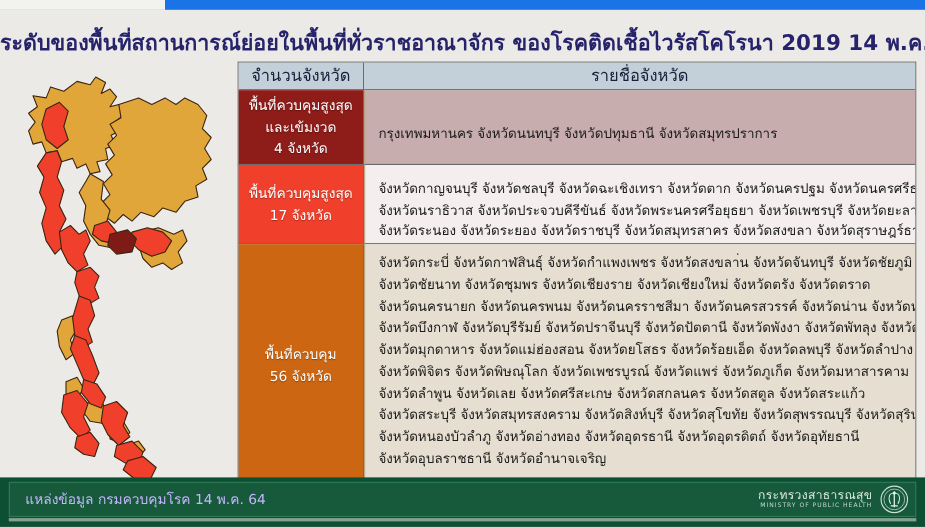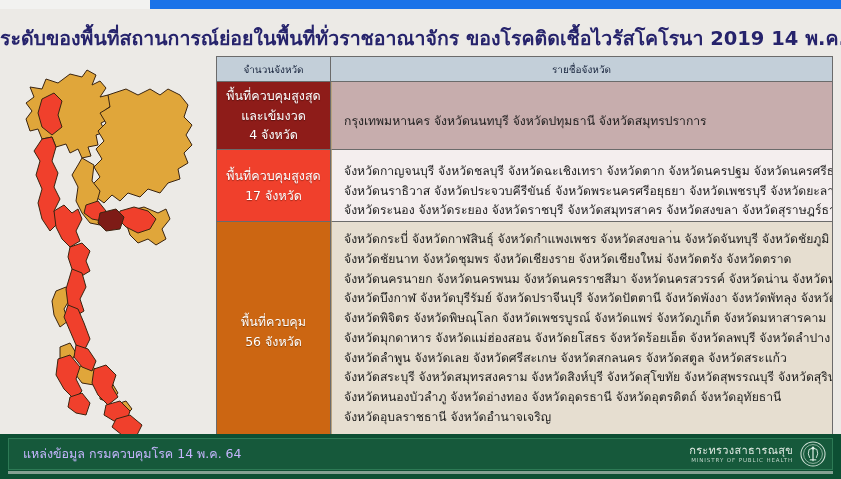--- a/index.html
+++ b/index.html
@@ -36,21 +36,21 @@
     border:1px solid #6b6b6b;
     background:#efede9;
     display:flex; flex-direction:column;
   }
   .thead { display:flex; height:25px; flex:0 0 25px; }
   .th {
     background:#c3cfd9;
     border-right:1px solid #6b6b6b;
     border-bottom:1px solid #6b6b6b;
     display:flex; align-items:center; justify-content:center;
-    font-size:10px; color:#15213a;
+    font-size:15px; color:#15213a;
   }
   .th.c1 { width:114px; flex:0 0 114px; }
   .th.c2 { flex:1 1 auto; border-right:none; }
 
   .trow { display:flex; }
   .trow.r1 { height:68px; flex:0 0 68px; }
   .trow.r2 { height:72px; flex:0 0 72px; }
   .trow.r3 { flex:1 1 auto; }
 
   .lab {
@@ -179,22 +179,22 @@
       <div class="trow r3">
         <div class="lab l3">
           <span>พื้นที่ควบคุม</span>
           <span>56 จังหวัด</span>
         </div>
         <div class="cell v3">
           <span class="ln">จังหวัดกระบี่  จังหวัดกาฬสินธุ์  จังหวัดกำแพงเพชร  จังหวัดสงขลา่น  จังหวัดจันทบุรี  จังหวัดชัยภูมิ</span>
           <span class="ln">จังหวัดชัยนาท  จังหวัดชุมพร  จังหวัดเชียงราย  จังหวัดเชียงใหม่  จังหวัดตรัง   จังหวัดตราด</span>
           <span class="ln">จังหวัดนครนายก  จังหวัดนครพนม  จังหวัดนครราชสีมา  จังหวัดนครสวรรค์  จังหวัดน่าน  จังหวัดหนองคาย</span>
           <span class="ln">จังหวัดบึงกาฬ  จังหวัดบุรีรัมย์  จังหวัดปราจีนบุรี  จังหวัดปัตตานี  จังหวัดพังงา  จังหวัดพัทลุง  จังหวัดพะเยา</span>
+          <span class="ln">จังหวัดมุกดาหาร   จังหวัดแม่ฮ่องสอน  จังหวัดยโสธร  จังหวัดร้อยเอ็ด  จังหวัดลพบุรี  จังหวัดลำปาง</span>
           <span class="ln">จังหวัดพิจิตร  จังหวัดพิษณุโลก  จังหวัดเพชรบูรณ์   จังหวัดแพร่   จังหวัดภูเก็ต  จังหวัดมหาสารคาม</span>
-          <span class="ln">จังหวัดมุกดาหาร   จังหวัดแม่ฮ่องสอน  จังหวัดยโสธร  จังหวัดร้อยเอ็ด  จังหวัดลพบุรี  จังหวัดลำปาง</span>
           <span class="ln"> จังหวัดลำพูน   จังหวัดเลย  จังหวัดศรีสะเกษ  จังหวัดสกลนคร  จังหวัดสตูล  จังหวัดสระแก้ว</span>
           <span class="ln">จังหวัดสระบุรี   จังหวัดสมุทรสงคราม  จังหวัดสิงห์บุรี  จังหวัดสุโขทัย  จังหวัดสุพรรณบุรี  จังหวัดสุรินทร์</span>
           <span class="ln">จังหวัดหนองบัวลำภู   จังหวัดอ่างทอง  จังหวัดอุดรธานี   จังหวัดอุตรดิตถ์  จังหวัดอุทัยธานี</span>
           <span class="ln">จังหวัดอุบลราชธานี   จังหวัดอำนาจเจริญ</span>
         </div>
       </div>
 
     </div>
   </div>
 

